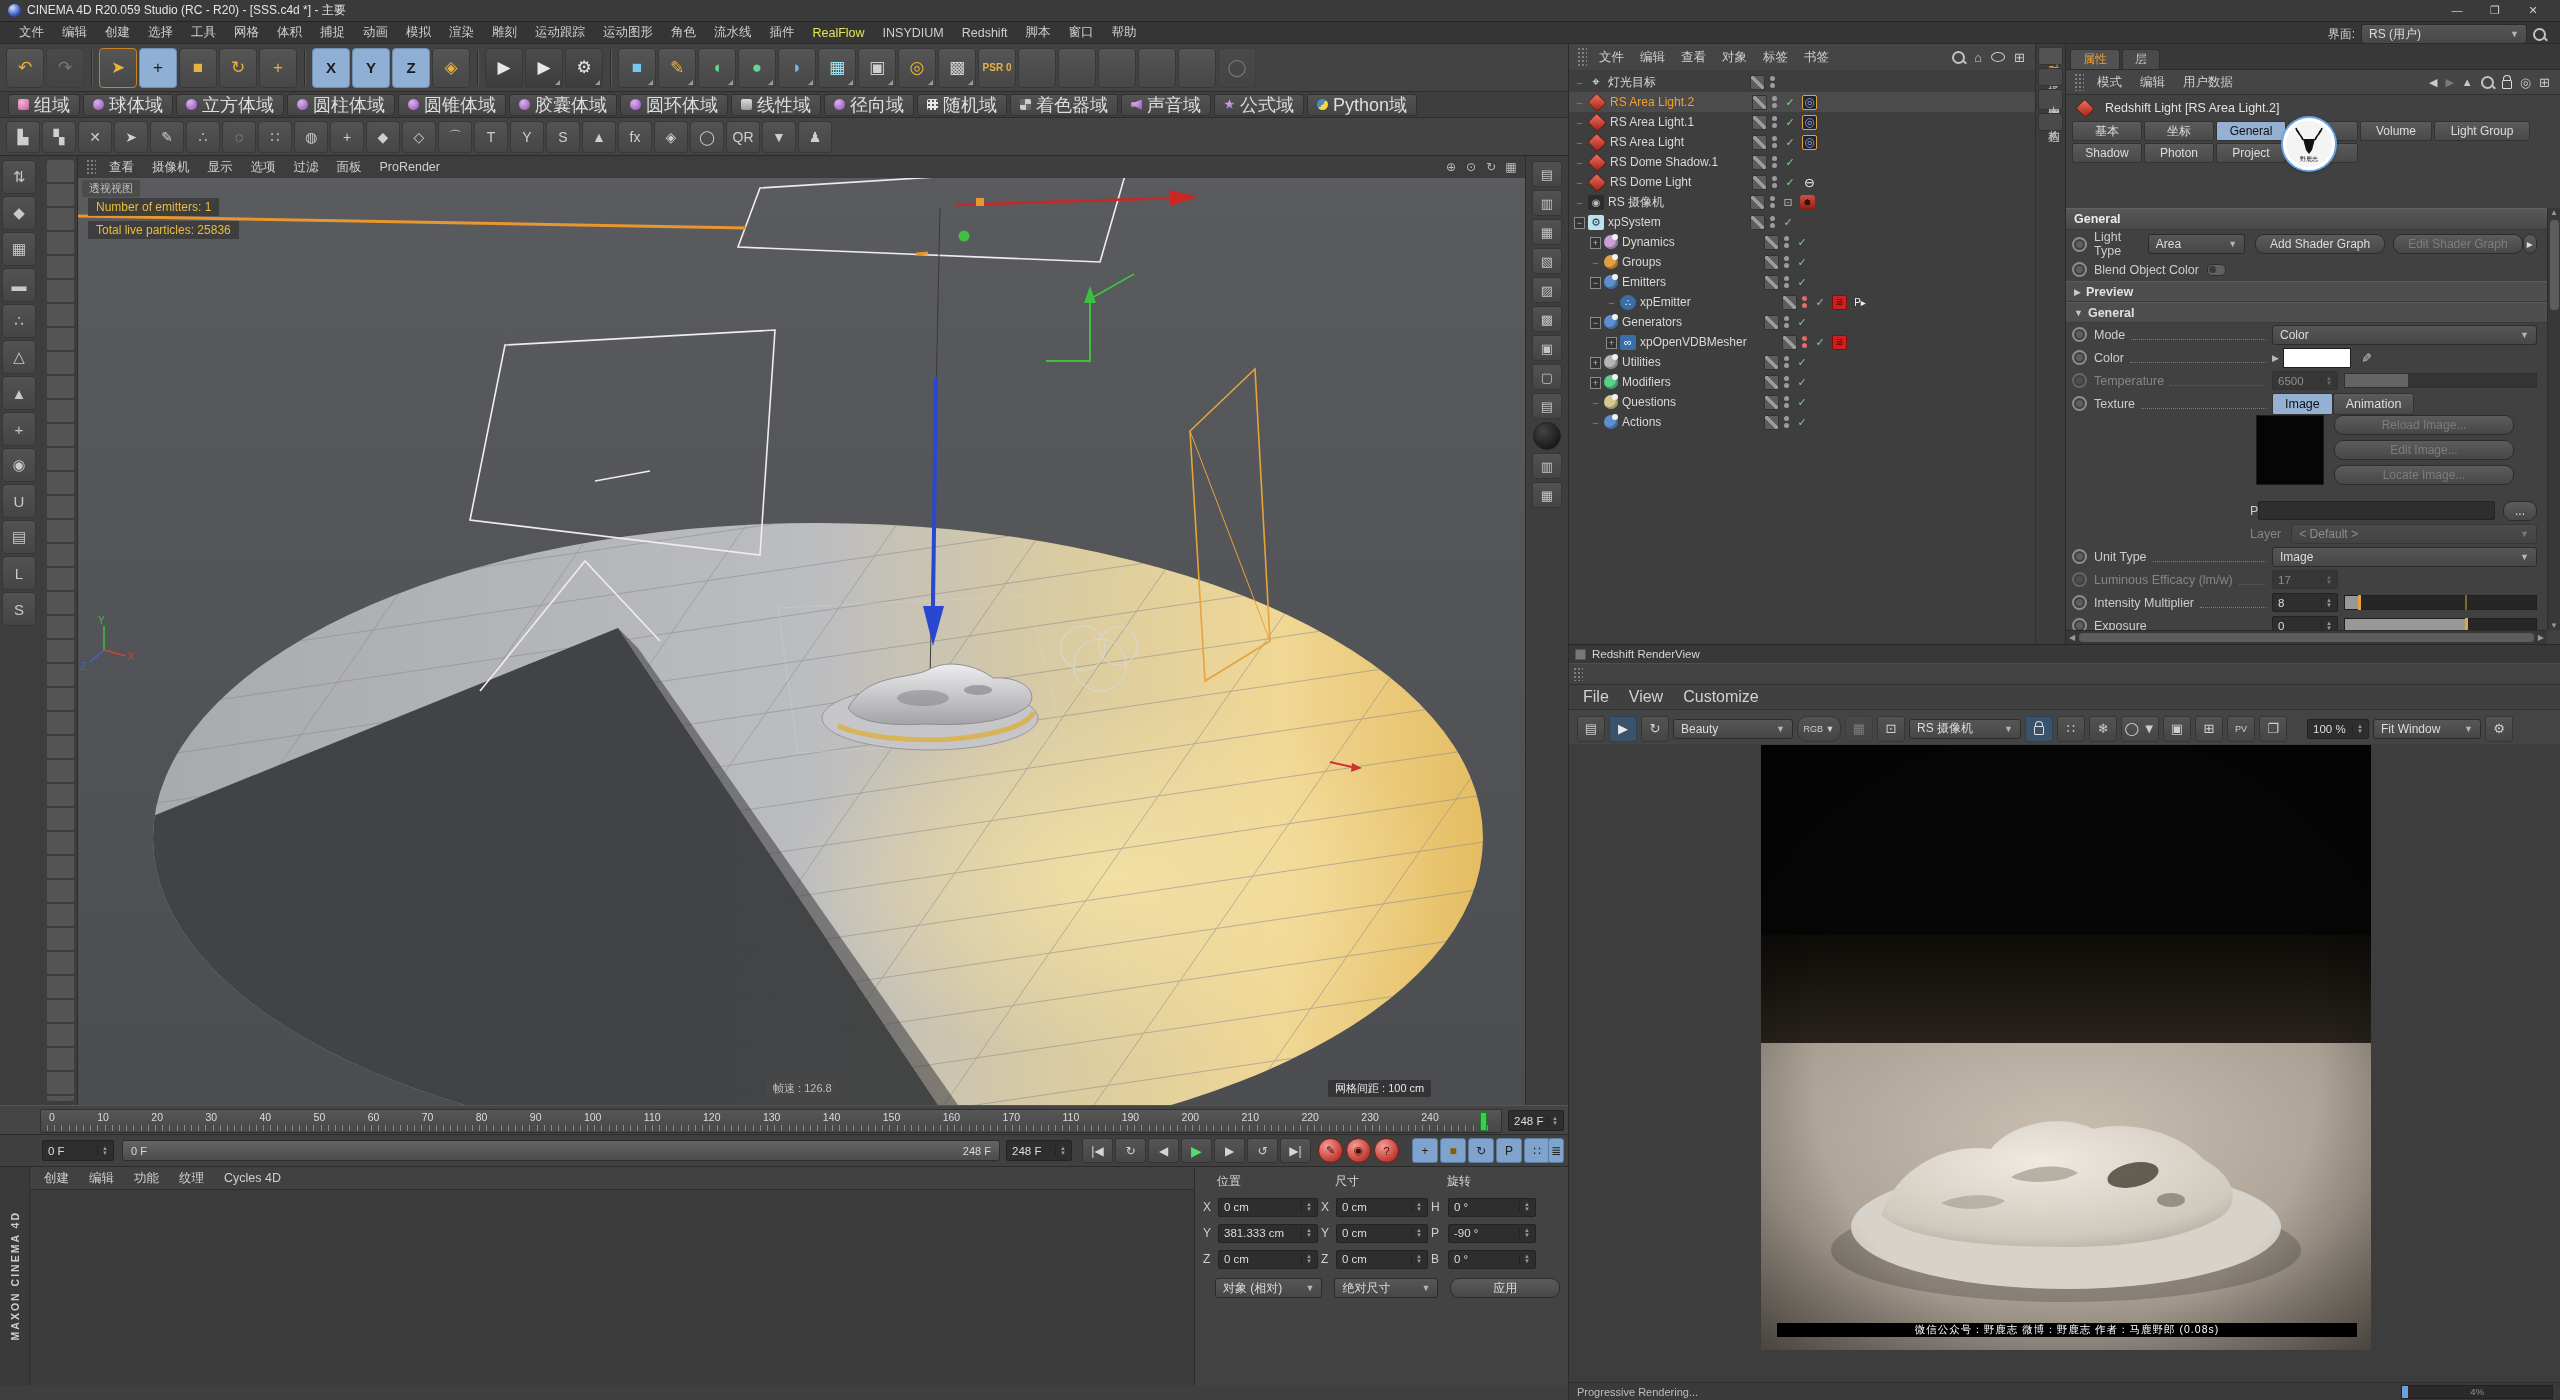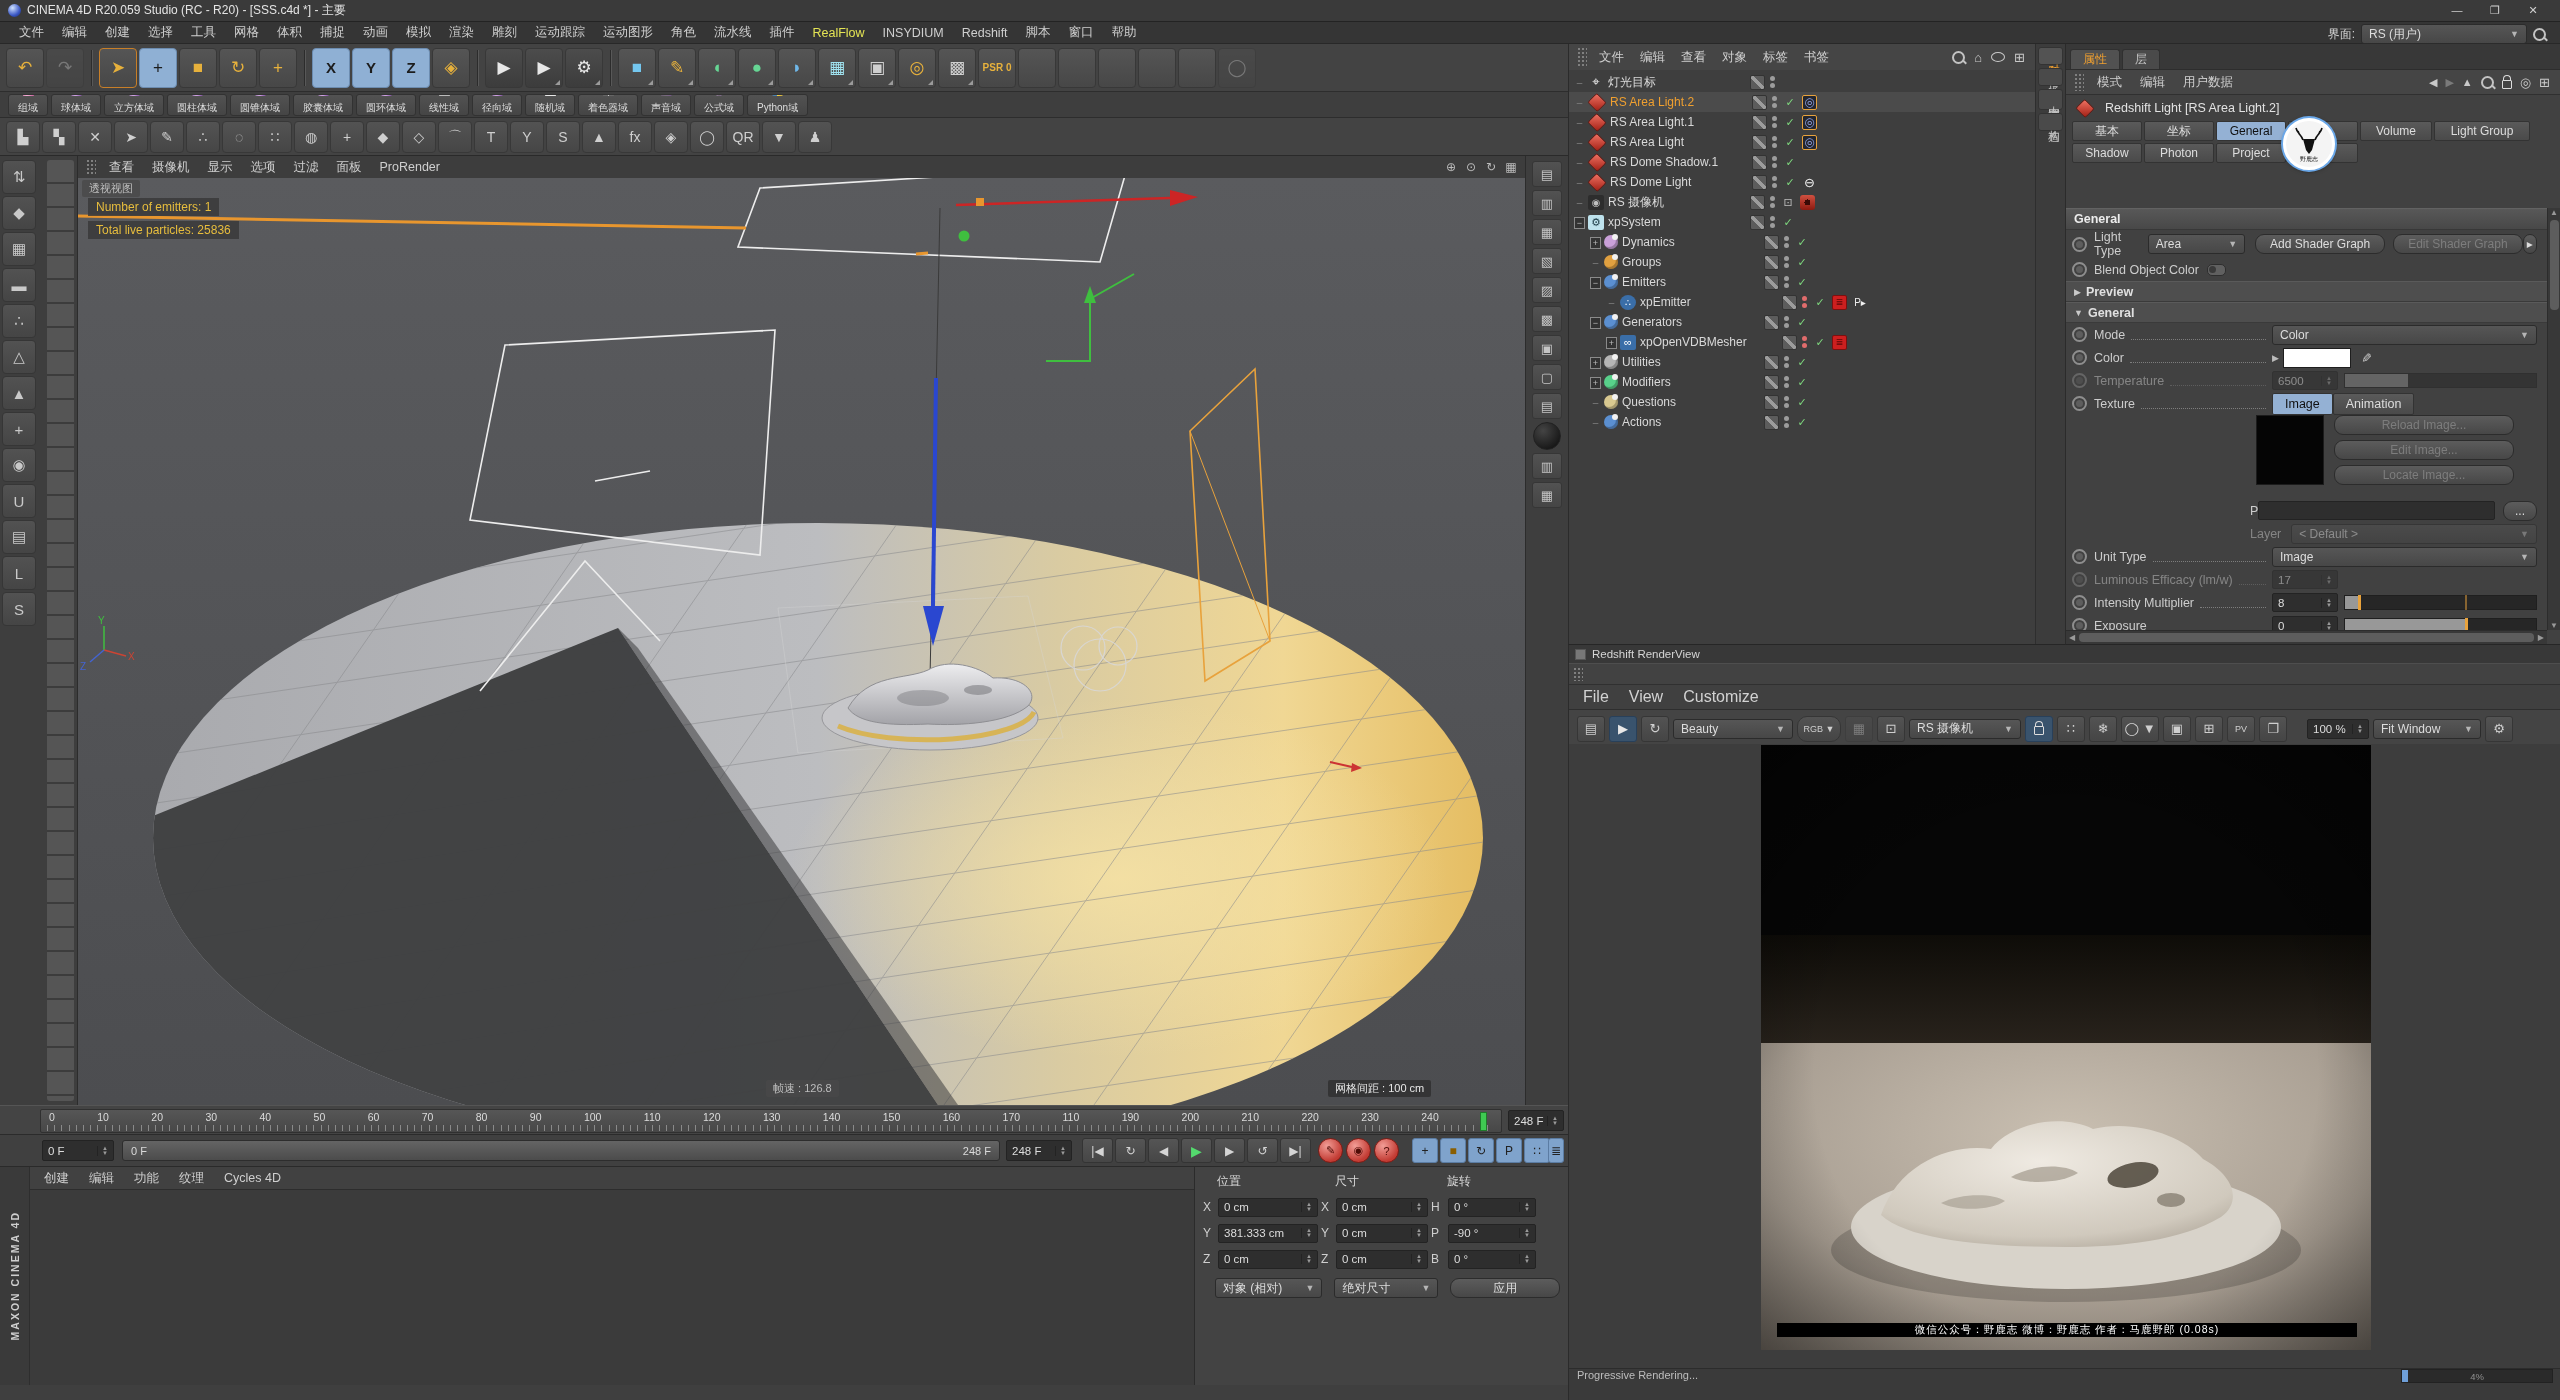--- a/index.html
+++ b/index.html
@@ -33,21 +33,21 @@
   .tbtn.blue{color:#6fb7e8;}
   .tbtn.cyan{color:#9fe2ef;}
   .tbtn.sel-tool{color:#e7b13c;border-color:#c87f28;}
   .tbtn.axis{font-weight:bold;font-size:15px;}
   .tbtn.cube{color:#74c7ef;}
   .tbtn.clap{background:linear-gradient(#4c4c4c,#3c3c3c);color:#e8e8e8;}
   .tbtn.psr{font-size:10px;font-weight:bold;color:#e7b13c;line-height:11px;text-align:center;}
   .tbtn.corner::after{content:"";position:absolute;right:2px;bottom:2px;border-left:5px solid transparent;border-bottom:5px solid #9a9a9a;}
   .tb-sep{width:1px;height:36px;background:#2c2c2c;box-shadow:1px 0 0 #585858;margin:0 5px;}
   #toolbar2{left:0;top:92px;width:2560px;height:26px;background:#3e3e3e;border-bottom:1px solid #2d2d2d;display:flex;align-items:center;padding:0 8px;gap:3px;box-sizing:border-box;}
-  .chip{display:flex;align-items:center;gap:5px;height:20px;padding:0 9px;background:linear-gradient(#525252,#454545);border:1px solid #323232;border-radius:3px;font-size:10px;color:#dedede;white-space:nowrap;flex-direction:column;}
+  .chip{display:flex;align-items:center;gap:5px;height:20px;padding:0 9px;background:linear-gradient(#525252,#454545);border:1px solid #323232;border-radius:3px;font-size:18px;color:#dedede;white-space:nowrap;}
   .chip-ic{width:11px;height:11px;border-radius:2px;}
   .ic-pink{background:radial-gradient(circle at 35% 30%,#f4b6d8,#c85a9a);}
   .ic-purple{background:radial-gradient(circle at 35% 30%,#dcb2ec,#8d4cb8);border-radius:50%;}
   .ic-gray{background:linear-gradient(#ddd,#999);}
   .ic-dice{background:#e8e8e8;background-image:radial-gradient(#555 1px,transparent 1px);background-size:4px 4px;}
   .ic-checker{background:repeating-conic-gradient(#ccc 0 25%,#666 0 50%);}
   .ic-sound{background:radial-gradient(circle at 35% 30%,#dcb2ec,#8d4cb8);clip-path:polygon(0 30%,40% 30%,100% 0,100% 100%,40% 70%,0 70%);}
   .ic-formula{background:radial-gradient(circle at 35% 30%,#dcb2ec,#8d4cb8);clip-path:polygon(50% 0,61% 35%,98% 35%,68% 57%,79% 91%,50% 70%,21% 91%,32% 57%,2% 35%,39% 35%);}
   .ic-python{background:linear-gradient(135deg,#4b8bbe 50%,#ffd43b 50%);border-radius:50%;}
   #toolbar3{left:0;top:118px;width:2560px;height:38px;background:#434343;border-bottom:1px solid #2a2a2a;display:flex;align-items:center;padding:0 6px;gap:2px;box-sizing:border-box;}
@@ -205,21 +205,21 @@
   #rv-menu .mi{padding:0 10px;color:#d2d2d2;font-size:16px;}
   #rv-tools{height:37px;display:flex;align-items:center;gap:4px;background:#444;border-bottom:1px solid #2b2b2b;padding:0 8px;}
   .rvbtn{width:28px;height:26px;border-radius:3px;background:linear-gradient(#535353,#454545);border:1px solid #363636;display:flex;align-items:center;justify-content:center;color:#cfcfcf;font-size:13px;box-sizing:border-box;}
   .rvbtn.pressed{background:#39536d;border-color:#28405a;color:#e8e8e8;}
   .rvbtn.dim{opacity:.4;}
   .i-lock{width:8px;height:7px;border:1.5px solid #ddd;border-radius:1px;position:relative;margin-top:4px;}
   .i-lock::before{content:"";position:absolute;left:0px;top:-6px;width:6px;height:5px;border:1.5px solid #ddd;border-bottom:none;border-radius:4px 4px 0 0;}
   #rv-canvas{position:absolute;left:0;top:99px;width:992px;height:639px;background:#3d3d3d;}
   #rv-image{position:absolute;left:192px;top:1px;width:610px;height:605px;background:#060606;overflow:hidden;}
   #rv-overlay{position:absolute;left:16px;right:14px;bottom:13px;height:14px;background:#000;color:#fff;font-size:10.5px;display:flex;align-items:center;justify-content:center;letter-spacing:1px;white-space:nowrap;}
-  #rv-progress{position:absolute;left:0;bottom:0;width:992px;height:32px;background:#3a3a3a;border-top:1px solid #2c2c2c;display:flex;align-items:flex-start;padding:0 8px;box-sizing:border-box;font-size:11px;color:#bdbdbd;}
+  #rv-progress{position:absolute;left:0;bottom:0;width:992px;height:18px;background:#3a3a3a;border-top:1px solid #2c2c2c;display:flex;align-items:center;padding:0 8px;box-sizing:border-box;font-size:11px;color:#bdbdbd;}
   #rv-pbar{margin-left:auto;width:150px;height:12px;background:#2a2a2a;border:1px solid #222;position:relative;display:flex;align-items:center;justify-content:center;font-size:9.5px;color:#8f8f8f;}
   #rv-pbar .pf{position:absolute;left:0;top:0;bottom:0;width:4%;background:#6f9fd8;}
   svg{display:block;}
 </style>
 </head>
 <body>
 
 <div id="app">
 
   <div id="titlebar" class="abs">

